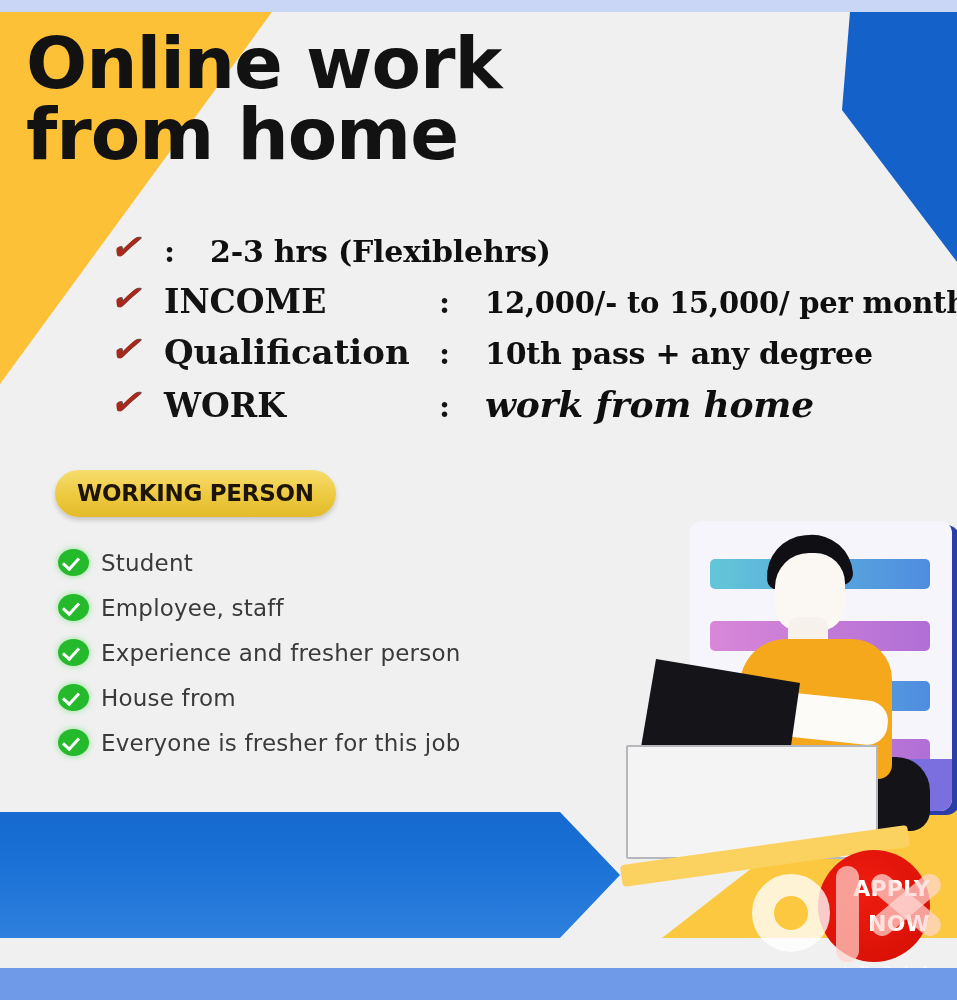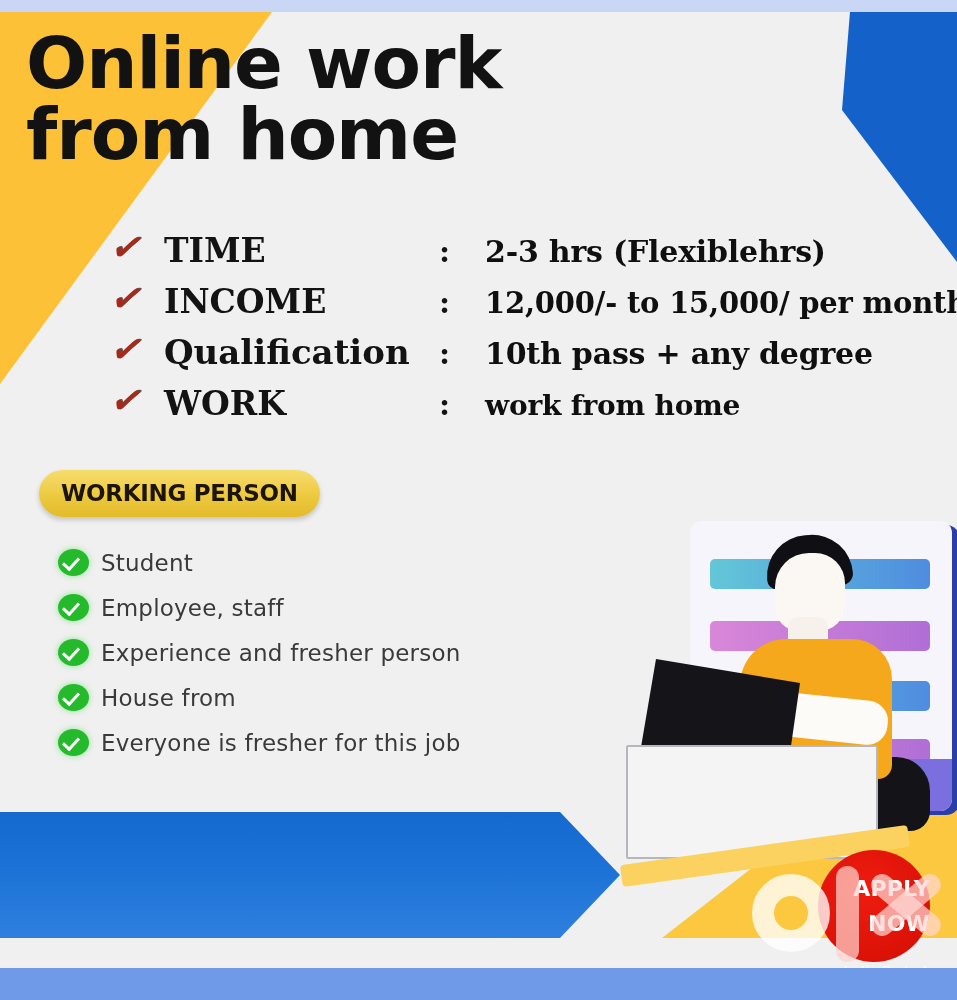--- a/index.html
+++ b/index.html
@@ -121,27 +121,27 @@
   .dvalue {
     flex: 1 1 auto;
     font-family: "DejaVu Serif", serif;
     font-weight: bold;
     font-size: 30px;
     color: #0f0f0f;
     white-space: nowrap;
     letter-spacing: -0.2px;
   }
   .drow.r1 .dvalue { font-size: 29px; }
-  .drow.r2 .dvalue { font-size: 28px; }
+  .drow.r2 .dvalue { font-size: 36px; font-style: italic; }
   .drow.r3 .dlabel { font-size: 34px; }
 
   
   .badge {
     position: absolute;
-    left: 39px; top: 458px;
+    left: 55px; top: 458px;
     padding: 10px 22px 11px 22px;
     background: linear-gradient(180deg,#f7dd6e 0%, #edc93f 55%, #e3bb2c 100%);
     border-radius: 26px;
     box-shadow: 0 3px 5px rgba(0,0,0,0.18);
     font-family: "DejaVu Sans", sans-serif;
     font-weight: bold;
     font-size: 23px;
     letter-spacing: -0.3px;
     color: #1d1408;
     text-align: right;
@@ -363,21 +363,20 @@
     <div class="yellow-wedge"></div>
     <div class="blue-chevron"></div>
 
     <div class="headline">Online work
 from home</div>
 
     <div class="details">
 
       <div class="drow r0">
         <span class="dcheck">✓</span>
-        <span class="dlabel">TIME</span>
         <span class="dcolon">:</span>
         <span class="dvalue">2-3 hrs (Flexiblehrs)</span>
       </div>
 
       <div class="drow r1">
         <span class="dcheck">✓</span>
         <span class="dlabel">INCOME</span>
         <span class="dcolon">:</span>
         <span class="dvalue">12,000/- to 15,000/ per month</span>
       </div>

